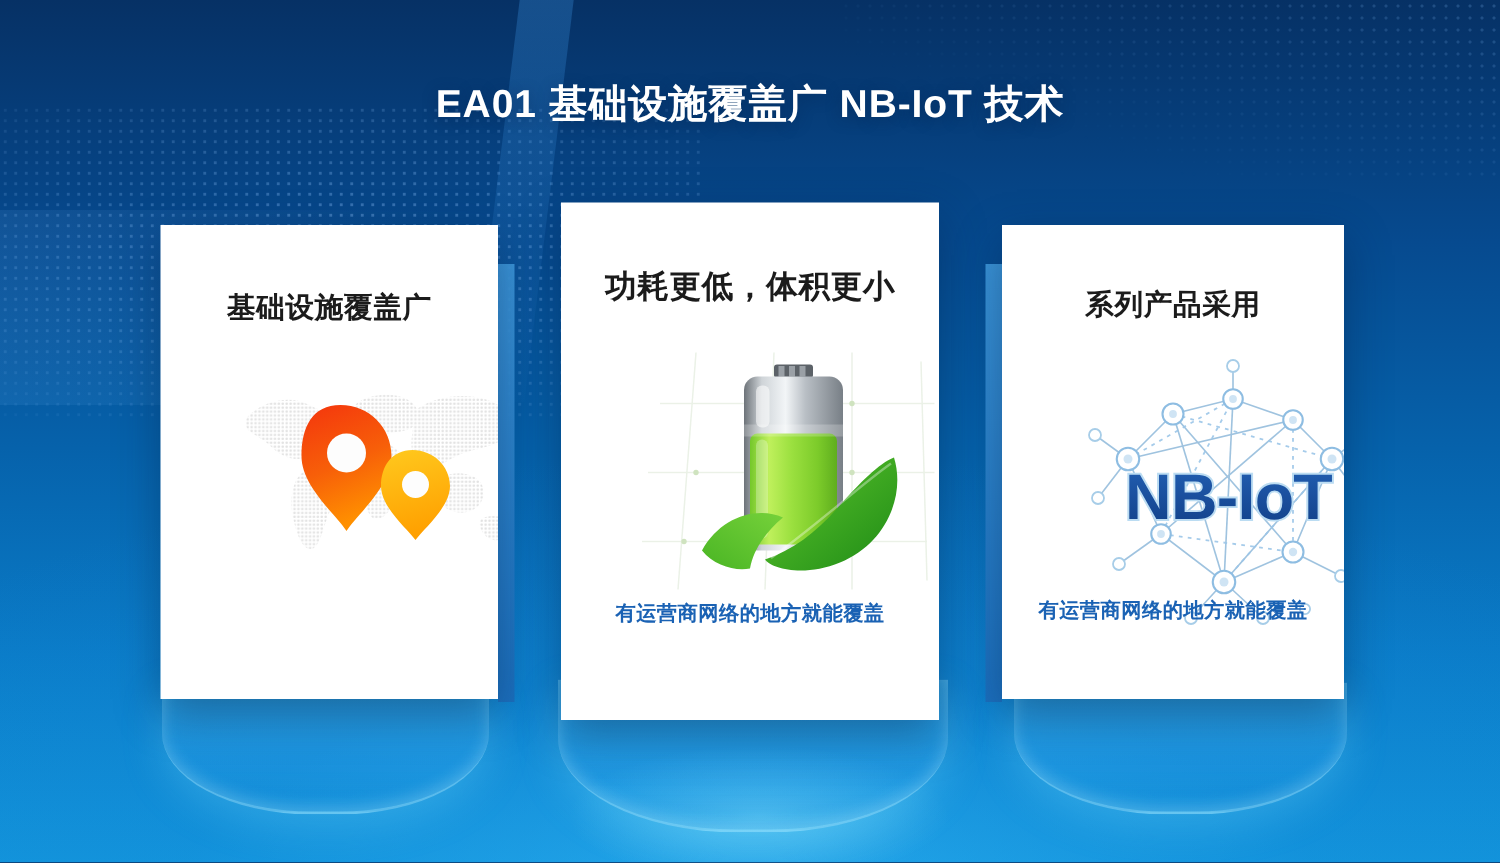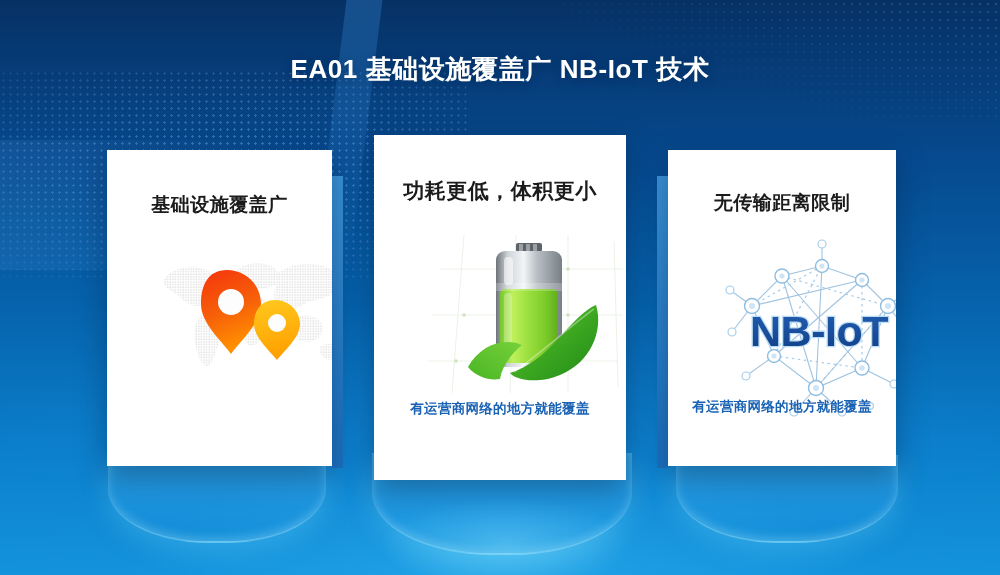--- a/index.html
+++ b/index.html
@@ -279,21 +279,21 @@
 
         <path d="M178,78 C186,104 172,136 142,148 C118,158 96,152 92,146 C110,140 126,128 140,112 C156,94 168,82 178,78 Z" fill="url(#leafG1)"></path>
         <path d="M50,140 C62,118 86,110 104,118 C92,128 84,140 82,152 C72,154 58,150 50,140 Z" fill="url(#leafG2)"></path>
         <path d="M176,82 C156,96 128,122 96,145" stroke="#ffffff" stroke-width="1.6" opacity="0.35" fill="none"></path>
       </svg>
     </div>
     <div class="card-caption">有运营商网络的地方就能覆盖</div>
   </div>
 
   <div class="card c3">
-    <div class="card-title">无传输距离限制</div>
+    <div class="card-title">系列产品采用</div>
     <div class="art">
       <svg width="215" height="200" viewBox="0 0 215 200" aria-hidden="true">
         <defs>
           <linearGradient id="nbFill" x1="0" y1="0" x2="0" y2="1">
             <stop offset="0%" stop-color="#2360B4"></stop>
             <stop offset="100%" stop-color="#103E86"></stop>
           </linearGradient>
         </defs>
 
         <g stroke="#8FB9DA" stroke-width="1.1" fill="none" opacity="0.85">

